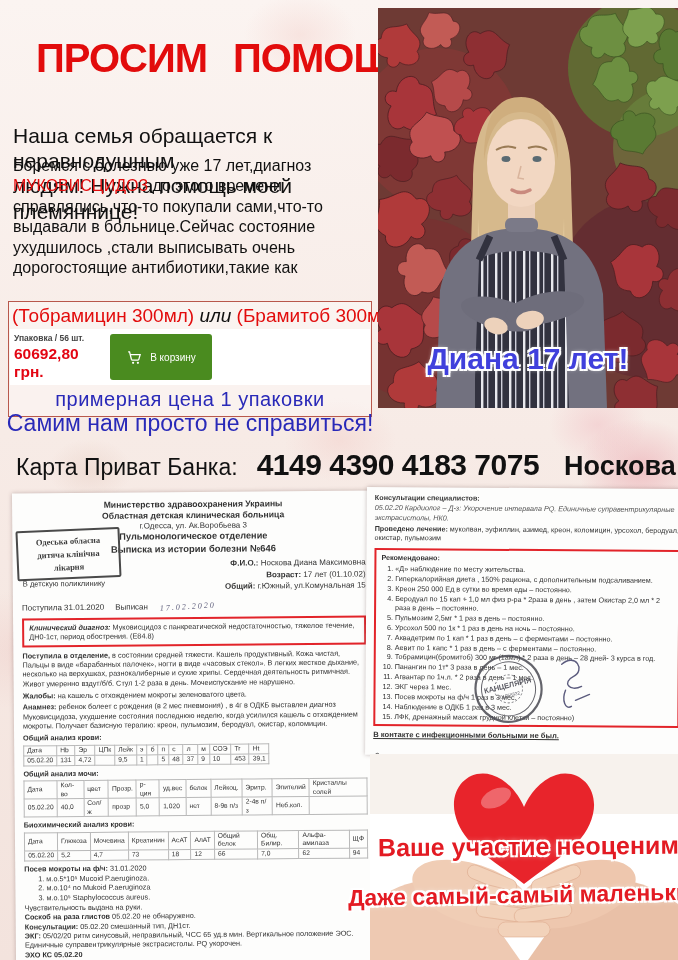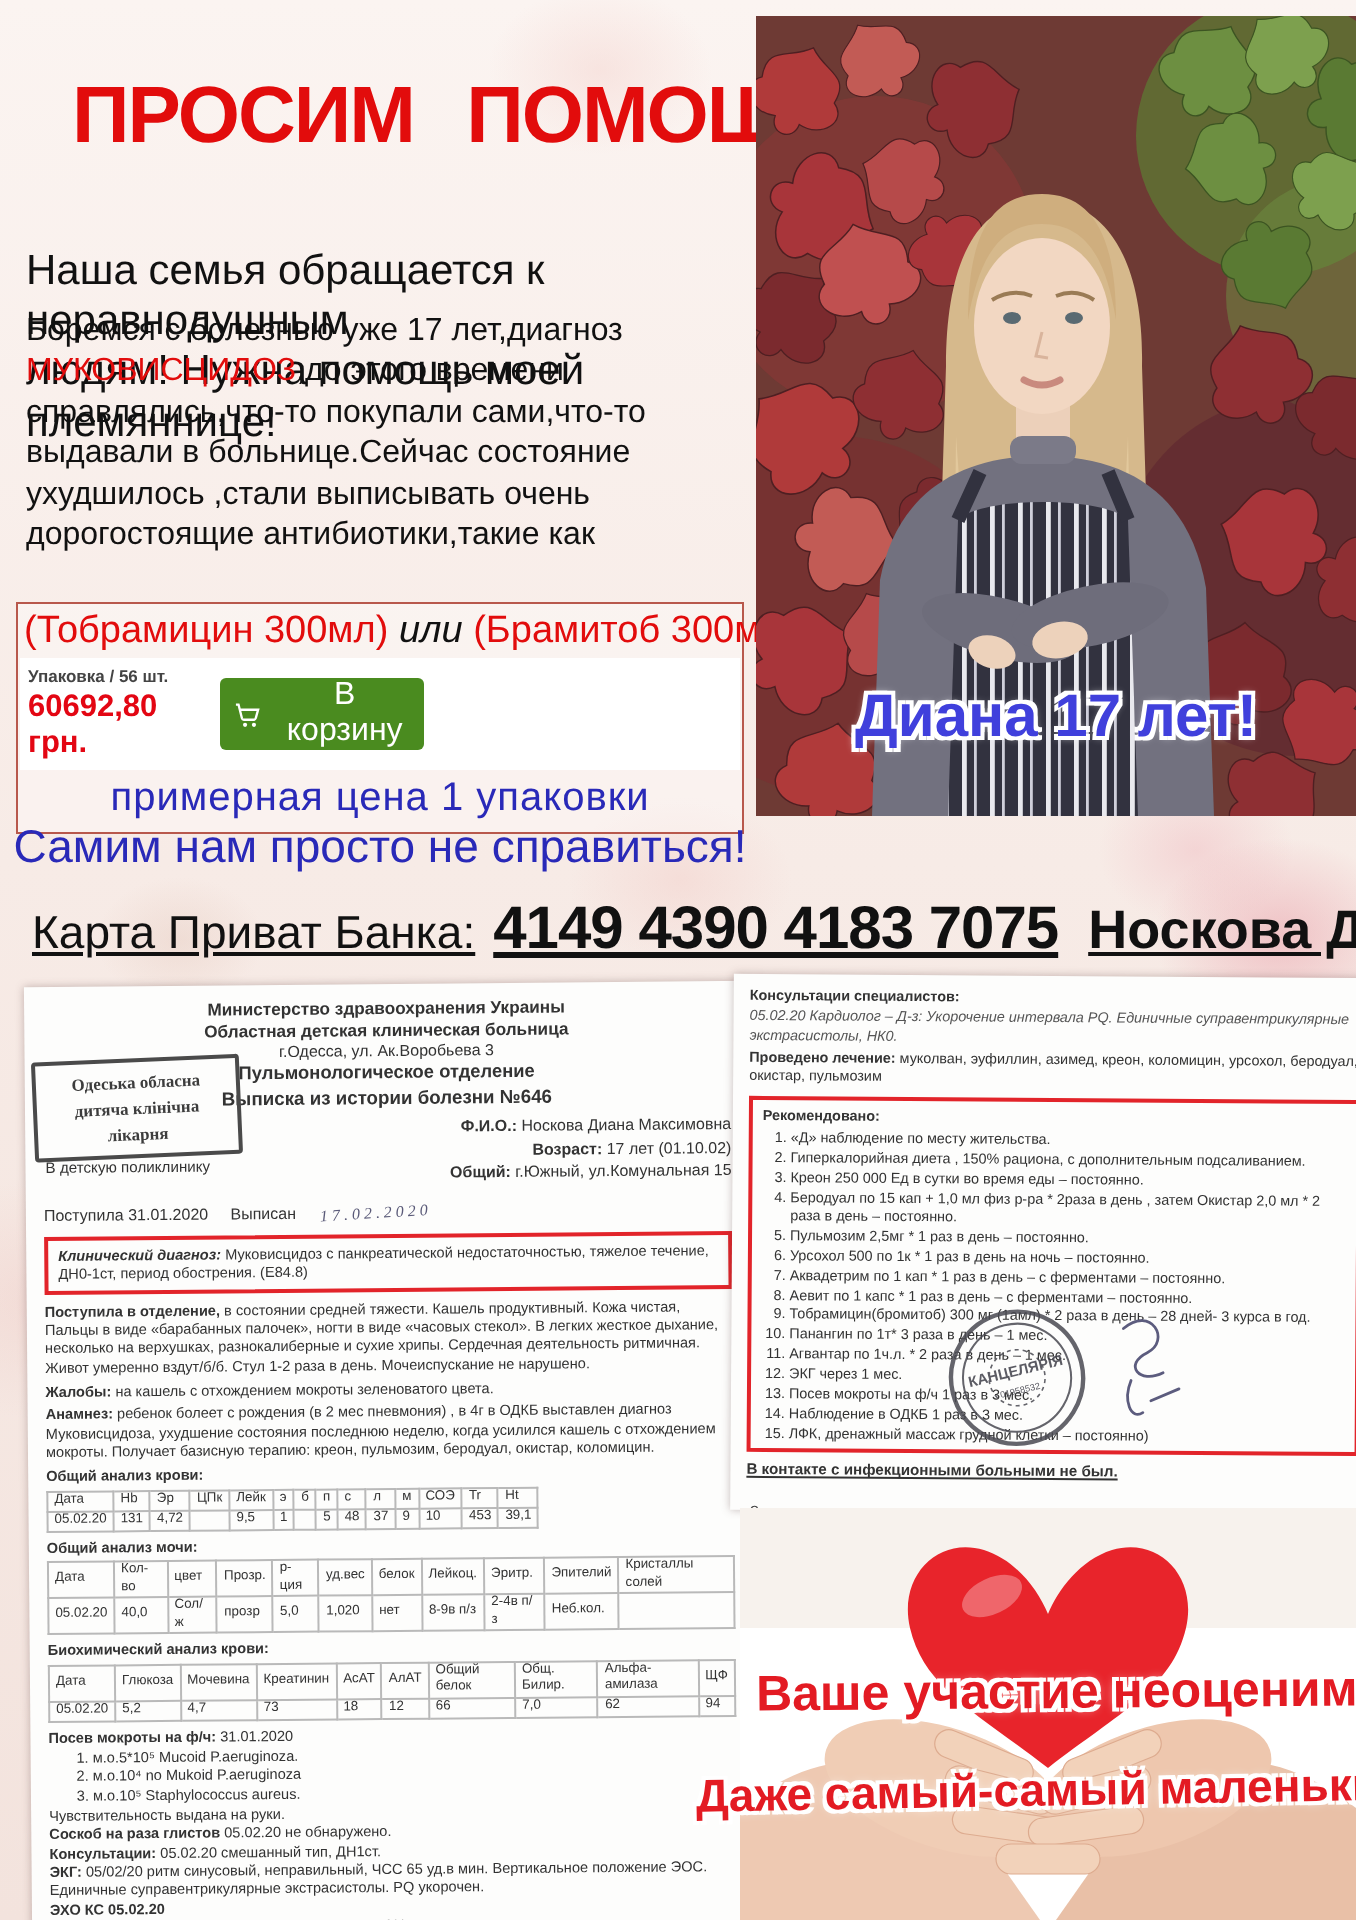--- a/index.html
+++ b/index.html
@@ -24,33 +24,33 @@
   .drug-line{font-size:19px;padding:3px 2px 2px 3px;white-space:nowrap;color:#e20c0c;}
   .drug-line .or{color:#111;font-style:italic;}
   .product-card{display:flex;align-items:center;background:#fff;margin:0 1px;padding:4px 4px;}
   .p-name{width:162px;font-size:13px;color:#555;line-height:1.5;}
   .sku-badge{display:inline-block;background:#e9e9e9;color:#8b8b8b;font-size:8.5px;
     border-radius:3px;padding:1px 6px;margin-left:5px;vertical-align:1px;}
   .p-mid{width:92px;}
   .p-pack{font-size:8.5px;font-weight:bold;color:#444;}
   .p-price{font-size:15.5px;font-weight:bold;color:#e30613;margin-top:2px;}
   .cart-btn{margin-left:4px;display:flex;align-items:center;justify-content:center;gap:7px;
-    width:102px;height:36px;background:#4a8b1f;border:none;border-radius:3px;color:#fff;
-    font-size:16px;font-family:inherit;cursor:pointer;}
+    width:102px;height:46px;background:#4a8b1f;border:none;border-radius:3px;color:#fff;
+    font-size:10px;font-family:inherit;cursor:pointer;}
   .cart-btn svg{width:17px;height:17px;}
   .price-note{text-align:center;color:#2929b8;font-size:20px;letter-spacing:.5px;padding:3px 0 5px;}
   .plea{position:absolute;left:0;top:410px;width:380px;text-align:center;color:#2929b8;font-size:23px;}
   
   .photo{position:absolute;left:378px;top:8px;width:300px;height:400px;}
   .photo svg{display:block;}
   .photo-caption{position:absolute;left:0;bottom:32px;width:100%;text-align:center;
     color:#4040dc;font-size:30px;font-weight:bold;
     text-shadow:-2px -2px 0 #fff,2px -2px 0 #fff,-2px 2px 0 #fff,2px 2px 0 #fff,0 0 5px #fff;}
   
-  .bank{position:absolute;left:16px;top:448px;width:660px;display:flex;align-items:baseline;gap:9px;white-space:nowrap;text-decoration:underline;}
+  .bank{position:absolute;left:16px;top:448px;width:660px;display:flex;align-items:baseline;gap:19px;white-space:nowrap;}
   .bank-label{font-size:23px;}
   .bank-number{font-size:30px;font-weight:bold;letter-spacing:-.5px;}
   .bank-name{font-size:27px;font-weight:bold;margin-left:6px;}
   
   .doc{position:absolute;background:#fdfdfc;box-shadow:0 0 4px rgba(90,60,60,.35);color:#333;}
   .doc-left{left:14px;top:492px;width:362px;height:470px;padding:7px 9px;box-sizing:border-box;
     transform:rotate(-.5deg);font-size:7.3px;line-height:1.28;}
   .doc-right{left:366px;top:488px;width:322px;height:268px;padding:6px 8px;box-sizing:border-box;
     transform:rotate(.4deg);font-size:7.2px;line-height:1.3;}
   .doc-head{text-align:center;font-weight:bold;}

